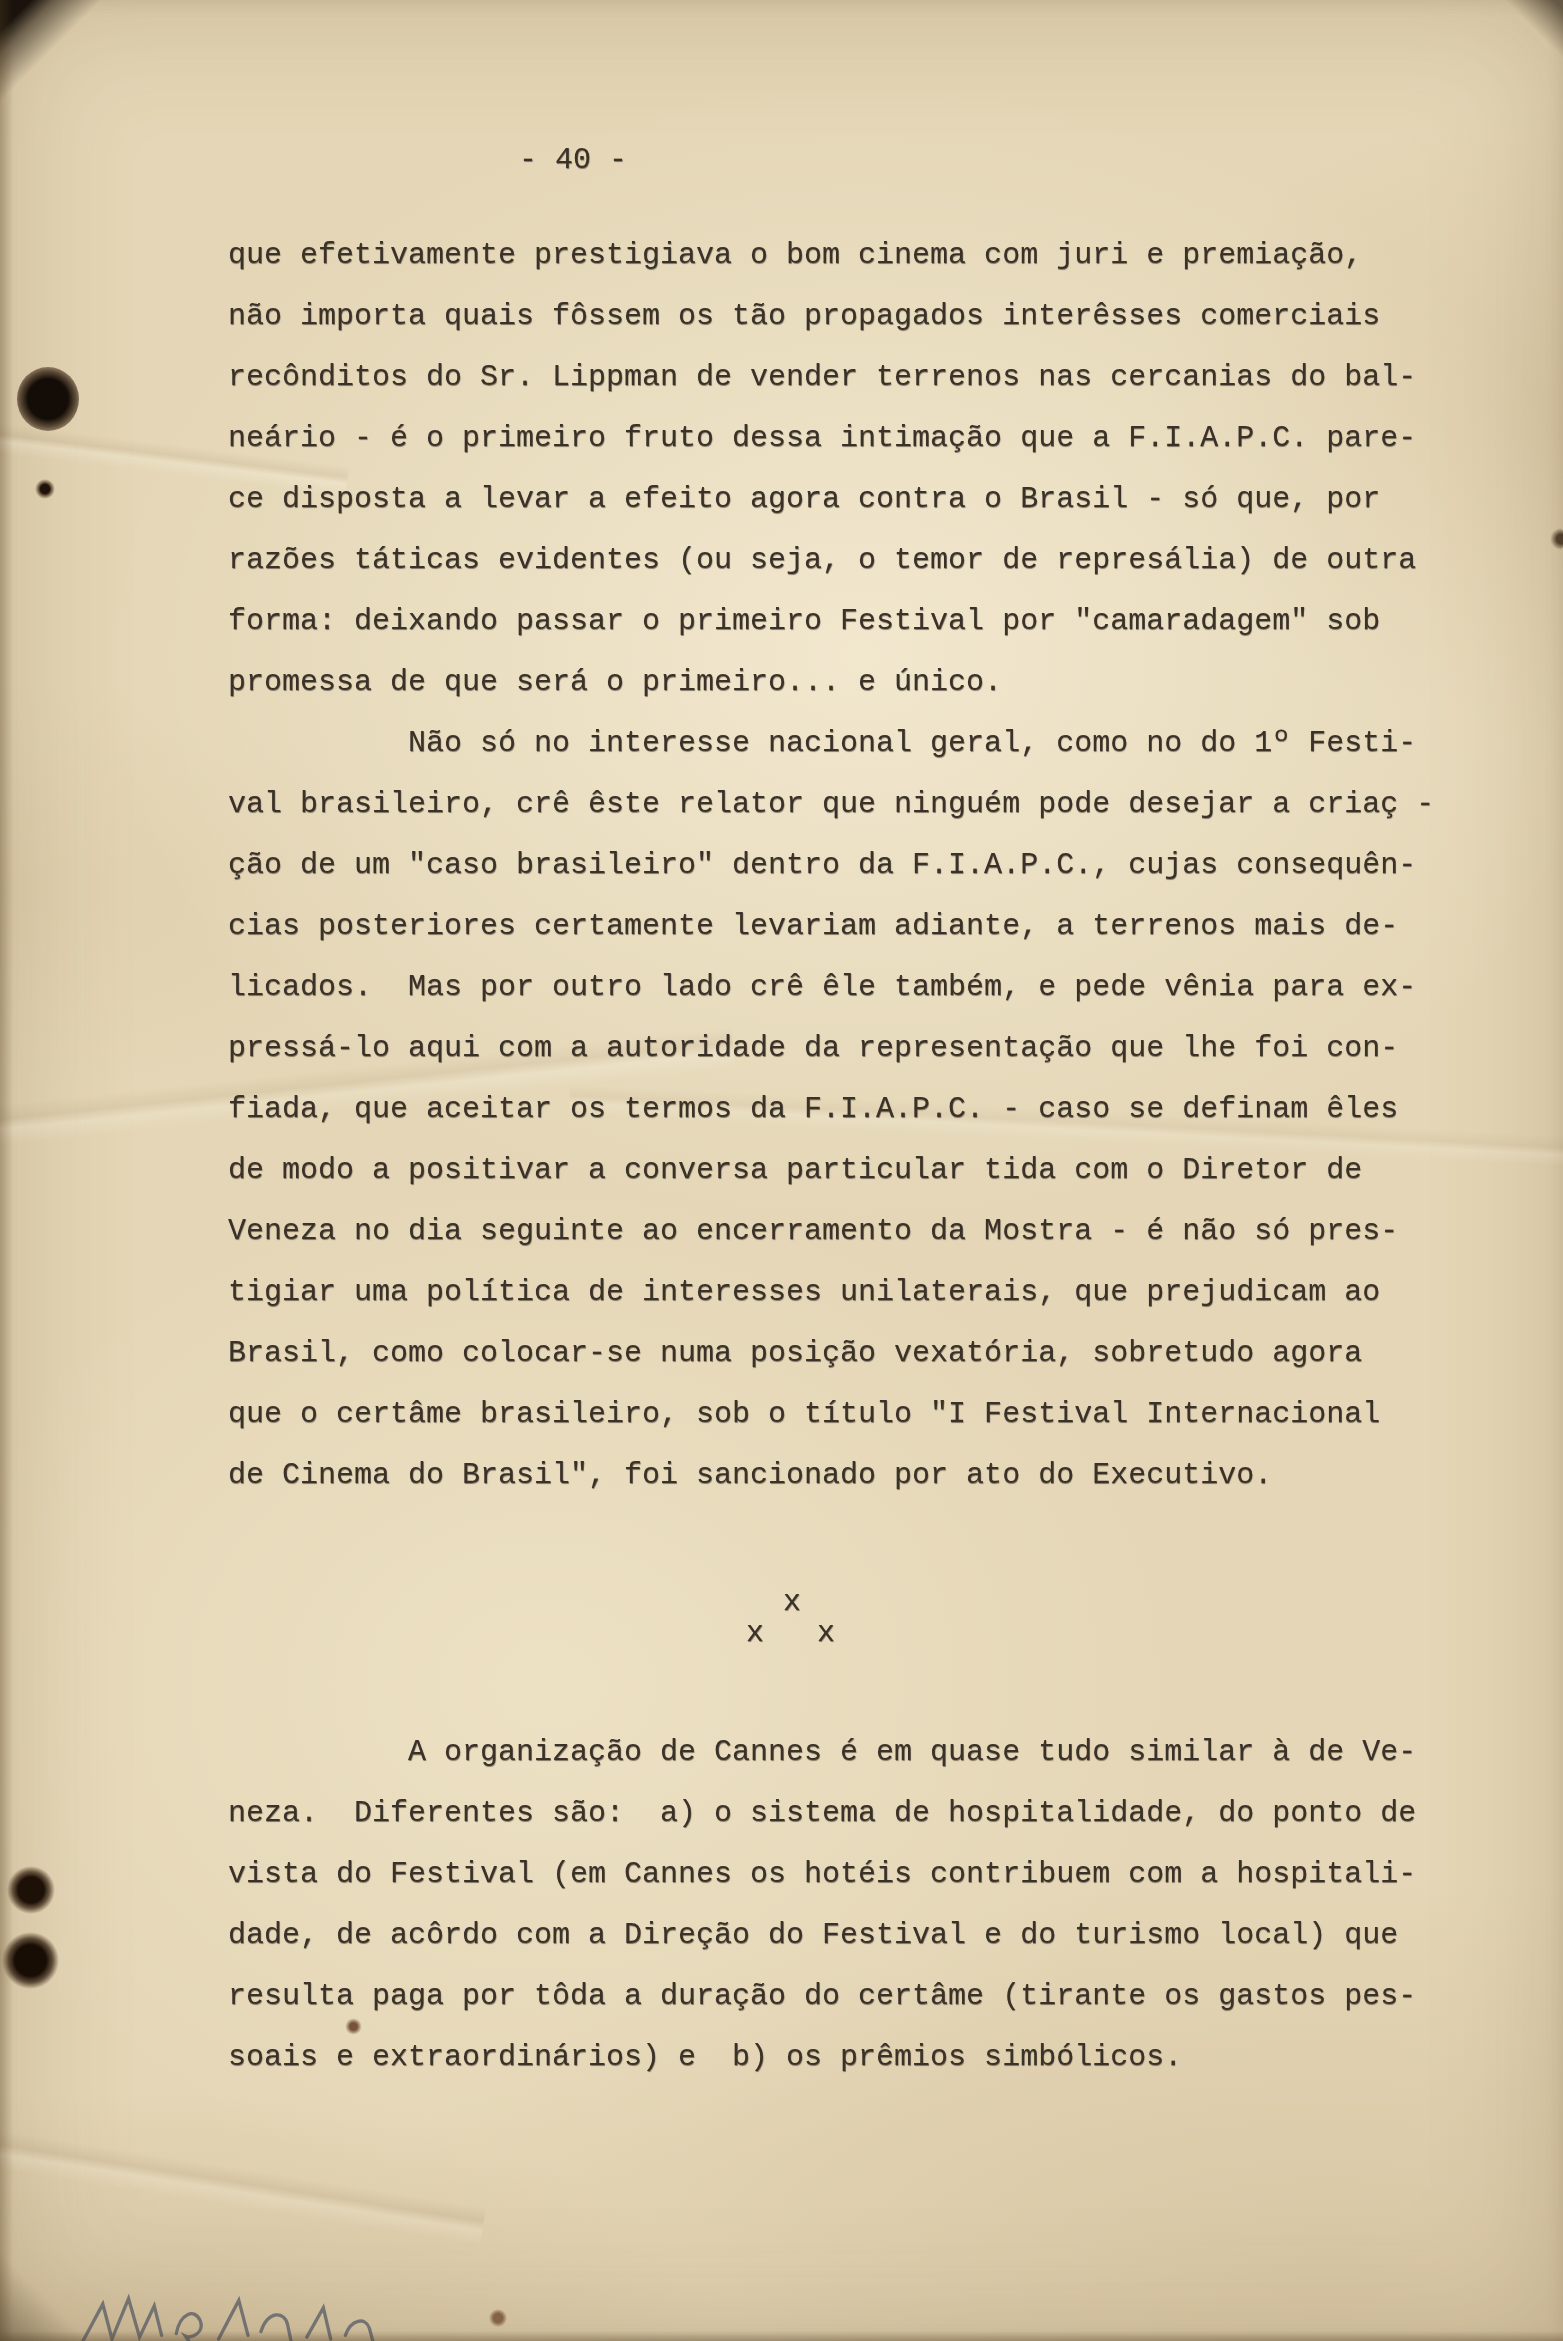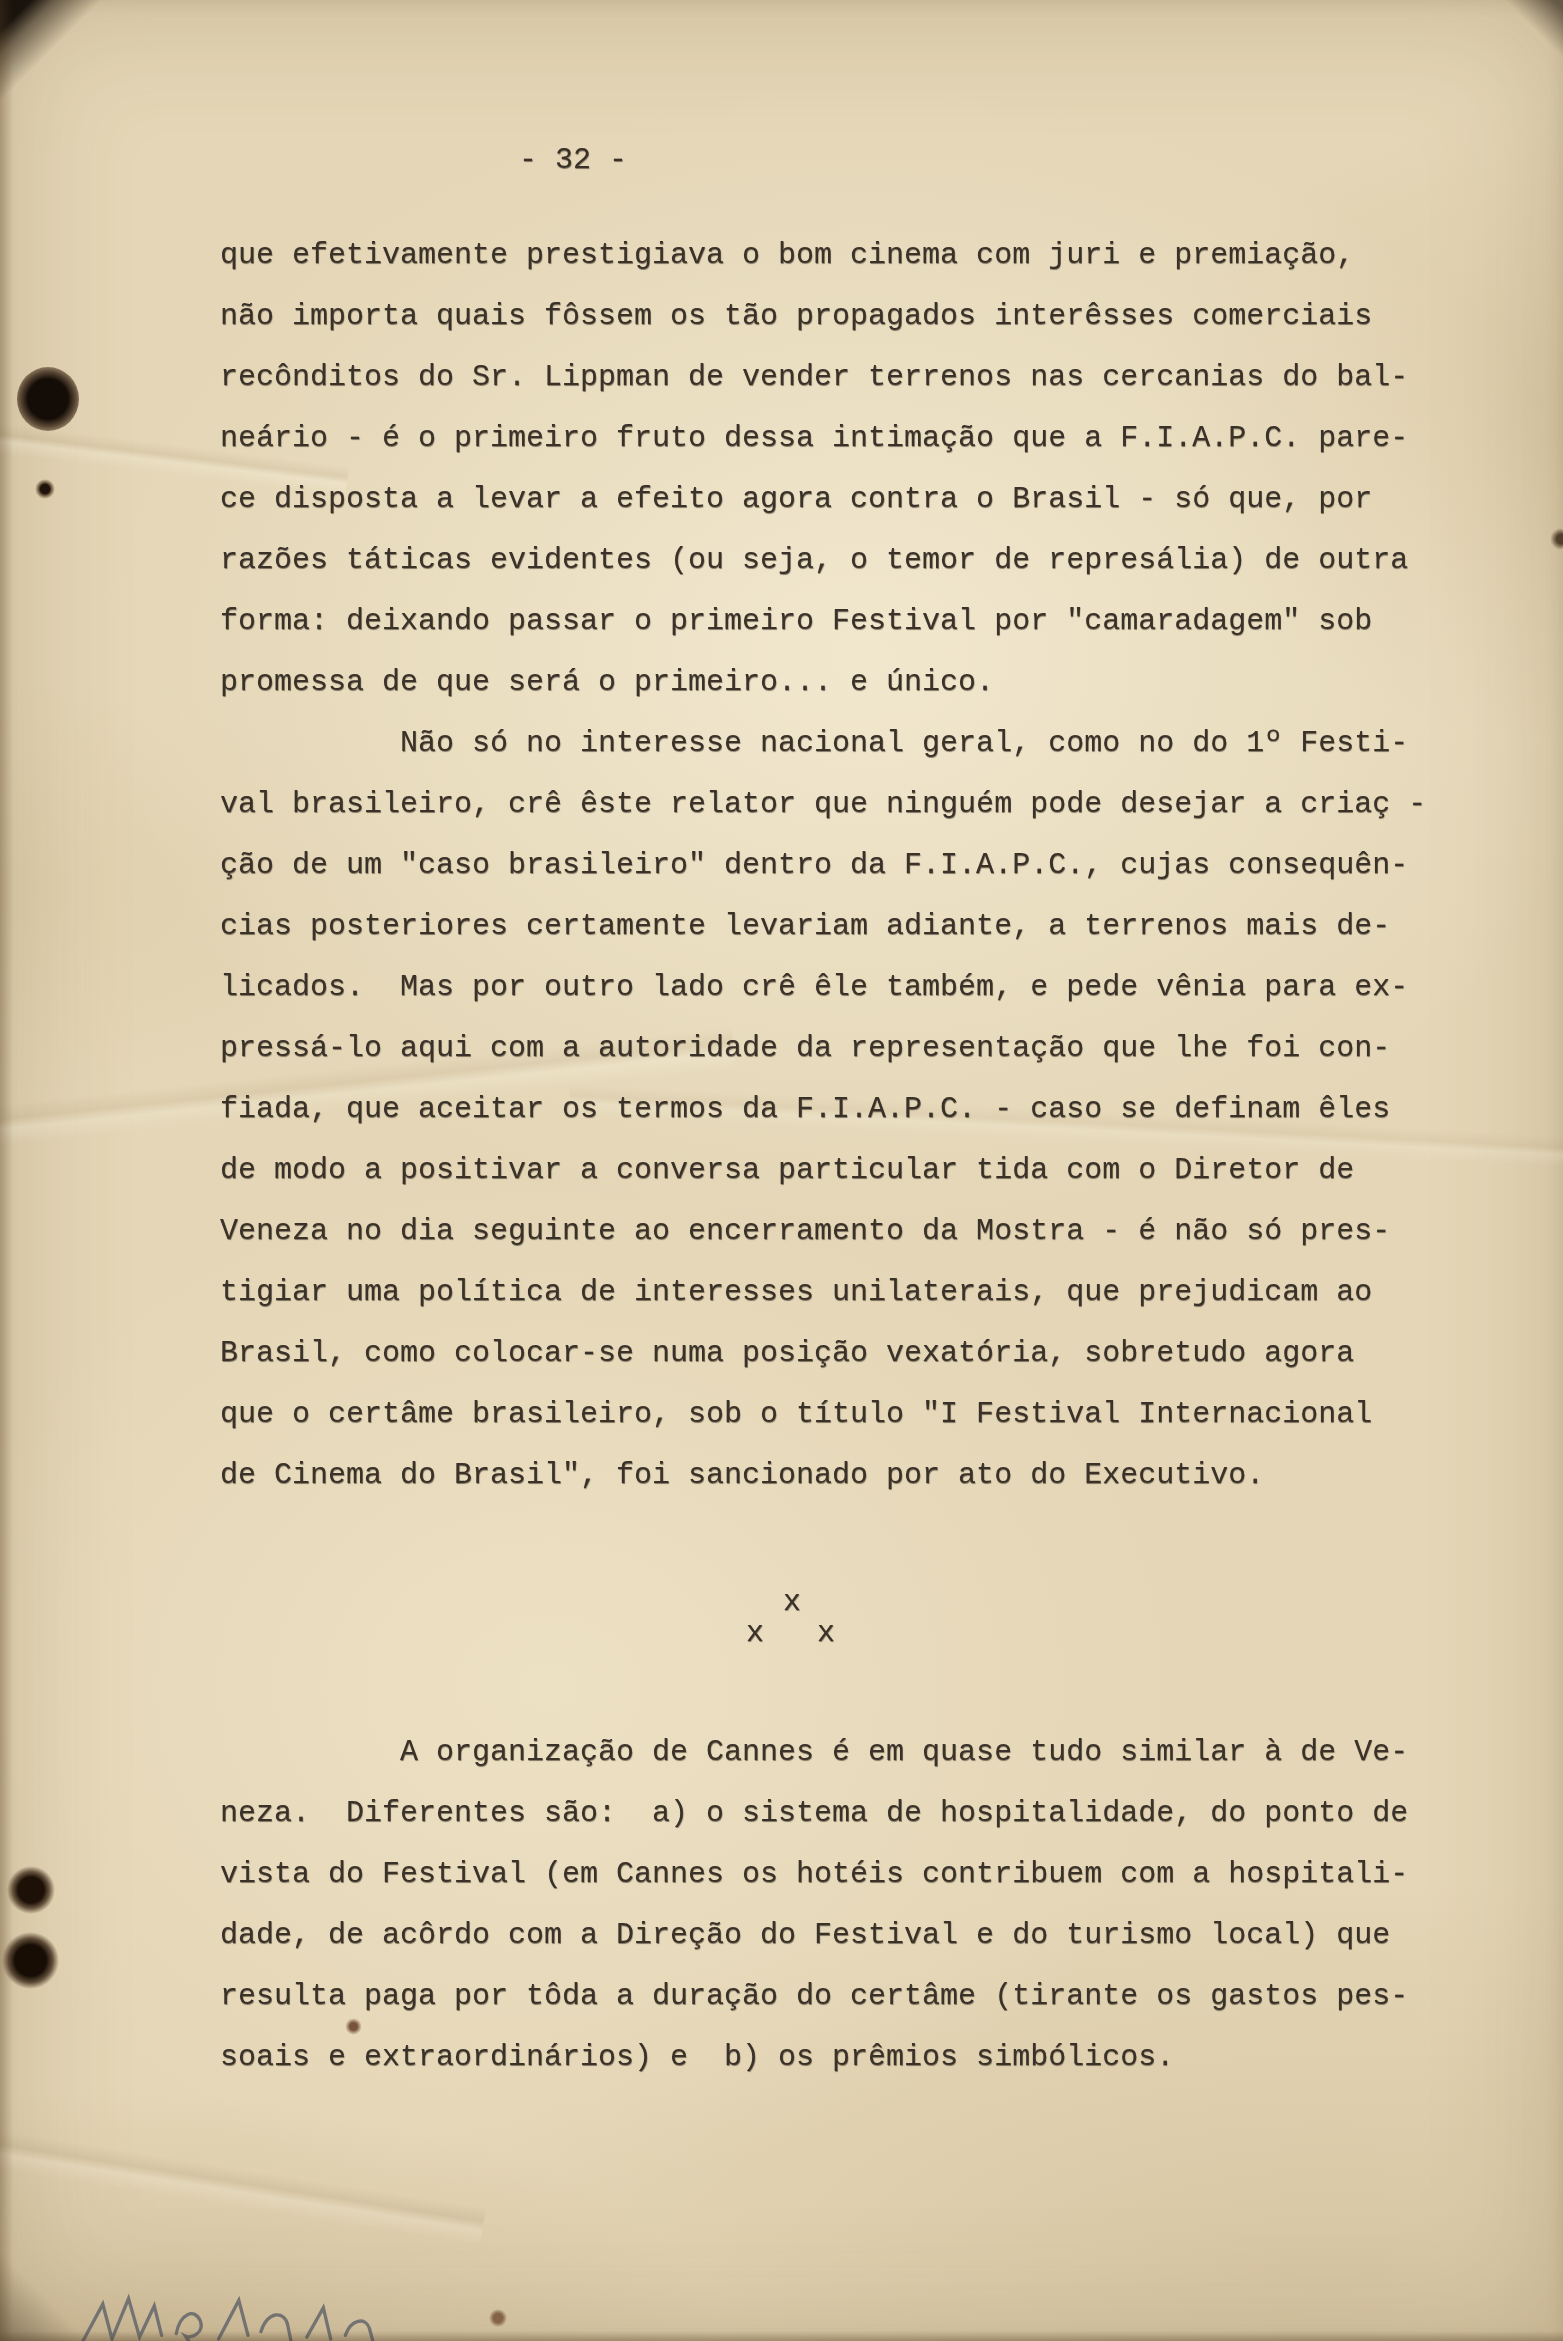--- a/index.html
+++ b/index.html
@@ -19,21 +19,21 @@
       radial-gradient(551px 275px at 0% 38%, rgba(210,190,150,.25), transparent 75%);
     box-shadow: inset 0 0 129px rgba(116,88,50,.28), inset 0 0 16.5px rgba(100,75,45,.18);
     font-family:"Liberation Mono","DejaVu Sans Mono",monospace;
   }
   .ink{ color:#3a3129; text-shadow:0.4px 0.6px 0.8px rgba(44,34,22,.55); }
   .page-number{
     position:absolute; left:519px; top:143px;
     font-size:30px; white-space:pre;
   }
   .text-block{
-    position:absolute; left:220px;
+    position:absolute; left:228px;
     font-size:30px; line-height:61px; white-space:pre;
   }
   #block-main{ top:225px; width:1304px; }
   #block-cannes{ top:1722px; width:1304px; line-height:61px; }
   .sep-x{ position:absolute; font-size:30px; }
   #sep-x1{ left:783px; top:1585px; }
   #sep-x2{ left:746px; top:1616px; }
   #sep-x3{ left:817px; top:1616px; }
 
   
@@ -113,21 +113,21 @@
 </head>
 <body>
 
 <div class="page">
 
   <div class="crease" id="crease-1"></div>
   <div class="crease" id="crease-2"></div>
   <div class="crease" id="crease-3"></div>
   <div class="crease" id="crease-4"></div>
 
-  <div class="page-number ink">- 32 -</div>
+  <div class="page-number ink">- 40 -</div>
 
   <div class="text-block ink" id="block-main"><div class="line">que efetivamente prestigiava o bom cinema com juri e premiação,</div><div class="line">não importa quais fôssem os tão propagados interêsses comerciais</div><div class="line">recônditos do Sr. Lippman de vender terrenos nas cercanias do bal-</div><div class="line">neário - é o primeiro fruto dessa intimação que a F.I.A.P.C. pare-</div><div class="line">ce disposta a levar a efeito agora contra o Brasil - só que, por</div><div class="line">razões táticas evidentes (ou seja, o temor de represália) de outra</div><div class="line">forma: deixando passar o primeiro Festival por "camaradagem" sob</div><div class="line">promessa de que será o primeiro... e único.</div><div class="line">          Não só no interesse nacional geral, como no do 1º Festi-</div><div class="line">val brasileiro, crê êste relator que ninguém pode desejar a criaç -</div><div class="line">ção de um "caso brasileiro" dentro da F.I.A.P.C., cujas consequên-</div><div class="line">cias posteriores certamente levariam adiante, a terrenos mais de-</div><div class="line">licados.  Mas por outro lado crê êle também, e pede vênia para ex-</div><div class="line">pressá-lo aqui com a autoridade da representação que lhe foi con-</div><div class="line">fiada, que aceitar os termos da F.I.A.P.C. - caso se definam êles</div><div class="line">de modo a positivar a conversa particular tida com o Diretor de</div><div class="line">Veneza no dia seguinte ao encerramento da Mostra - é não só pres-</div><div class="line">tigiar uma política de interesses unilaterais, que prejudicam ao</div><div class="line">Brasil, como colocar-se numa posição vexatória, sobretudo agora</div><div class="line">que o certâme brasileiro, sob o título "I Festival Internacional</div><div class="line">de Cinema do Brasil", foi sancionado por ato do Executivo.</div></div>
 
   <div class="sep-x ink" id="sep-x1">x</div>
   <div class="sep-x ink" id="sep-x2">x</div>
   <div class="sep-x ink" id="sep-x3">x</div>
 
   <div class="text-block ink" id="block-cannes"><div class="line">          A organização de Cannes é em quase tudo similar à de Ve-</div><div class="line">neza.  Diferentes são:  a) o sistema de hospitalidade, do ponto de</div><div class="line">vista do Festival (em Cannes os hotéis contribuem com a hospitali-</div><div class="line">dade, de acôrdo com a Direção do Festival e do turismo local) que</div><div class="line">resulta paga por tôda a duração do certâme (tirante os gastos pes-</div><div class="line">soais e extraordinários) e  b) os prêmios simbólicos.</div></div>
 
   <div class="stain" id="stain-big-top"></div>

